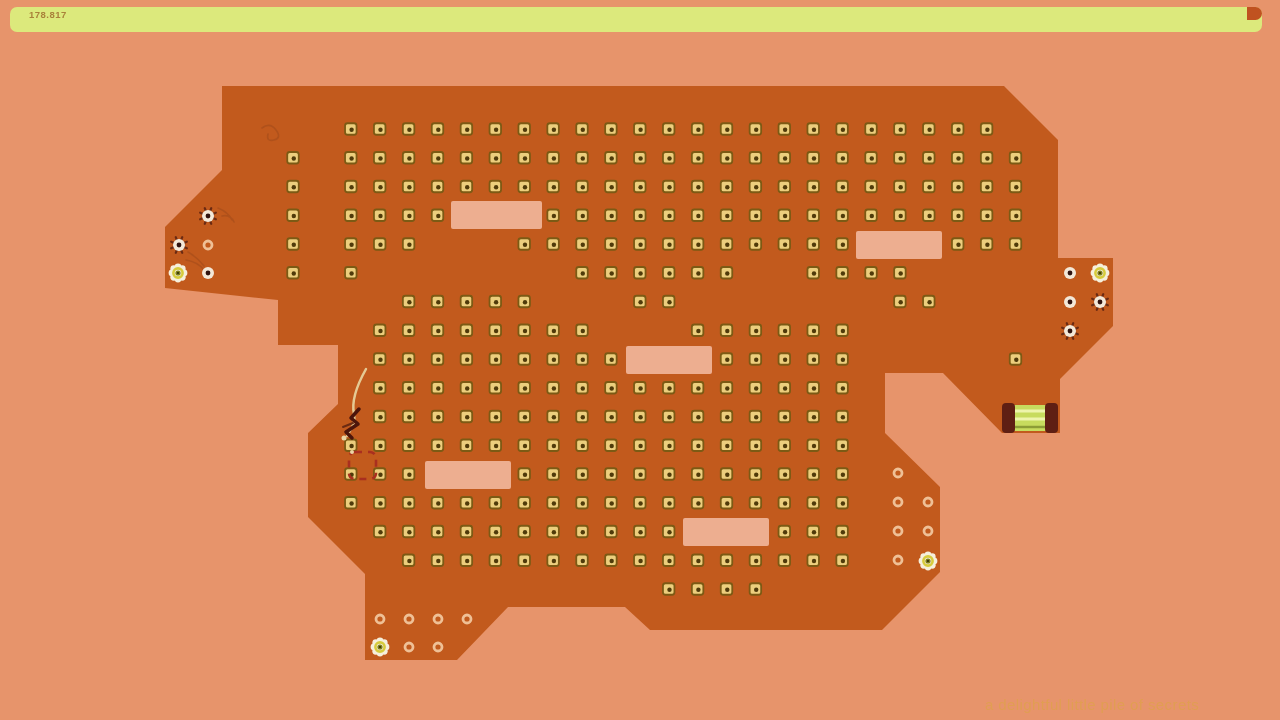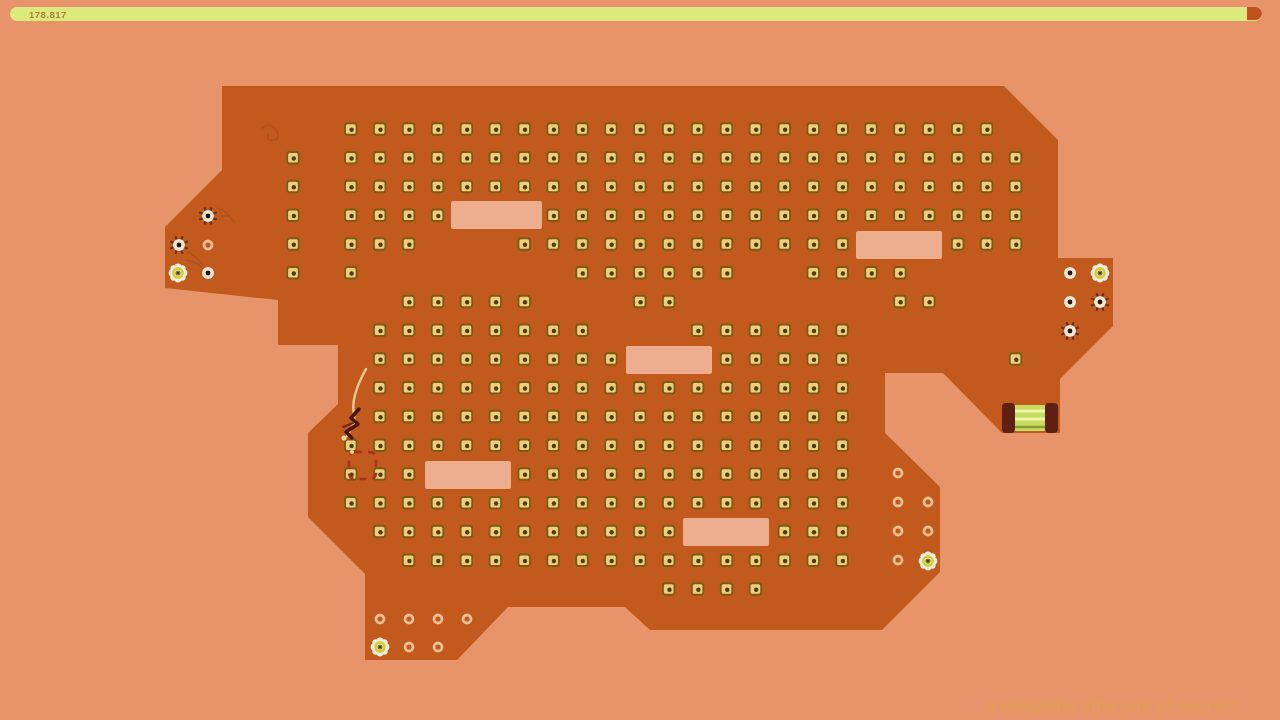--- a/index.html
+++ b/index.html
@@ -1,22 +1,22 @@
 <!DOCTYPE html>
 <html><head>
 <meta charset="utf-8">
 <style>
   html,body{margin:0;padding:0;}
   #game-screen{position:relative;width:1280px;height:720px;overflow:hidden;
     font-family:"Liberation Sans", sans-serif;}
-  #time-bar{position:absolute;left:10px;top:7px;width:1252px;height:14px;border-radius:7px;text-align:center;}
+  #time-bar{position:absolute;left:10px;top:7px;width:1252px;height:25px;border-radius:7px;text-align:center;}
   #time-bar-cap{position:absolute;right:0;top:0;width:15px;height:13px;border-radius:0 7px 7px 0;}
   #timer-text{position:absolute;left:19px;top:1.5px;font-size:9.5px;font-weight:bold;letter-spacing:.5px;}
   #level-svg{position:absolute;left:0;top:0;}
-  #level-name{position:absolute;left:985px;top:696px;font-size:18px;letter-spacing:.4px;opacity:.85;}
+  #level-name{position:absolute;left:985px;top:696px;font-size:15px;letter-spacing:.4px;opacity:.85;}
 </style>
 </head>
 <body>
 
 <div id="game-screen" style="background: rgb(231, 148, 107);">
   <svg id="level-svg" width="1280" height="720" viewBox="0 0 1280 720">
       <polygon points="222,86 1004,86 1058,140 1058,258 1113,258 1113,326 1060,379 1060,433 1002,433 943,373 885,373 885,433 940,487 940,572 882,630 650,630 625,607 508,607 457,660 365,660 365,574 308,517 308,433 338,404 338,345 278,345 278,300 165,288 165,227 222,170" fill="#c25a1d"></polygon>
       <rect x="451" y="201" width="91" height="28" rx="2" fill="#edae90"></rect>
       <rect x="856" y="231" width="86" height="28" rx="2" fill="#edae90"></rect>
       <rect x="626" y="346" width="86" height="28" rx="2" fill="#edae90"></rect>

